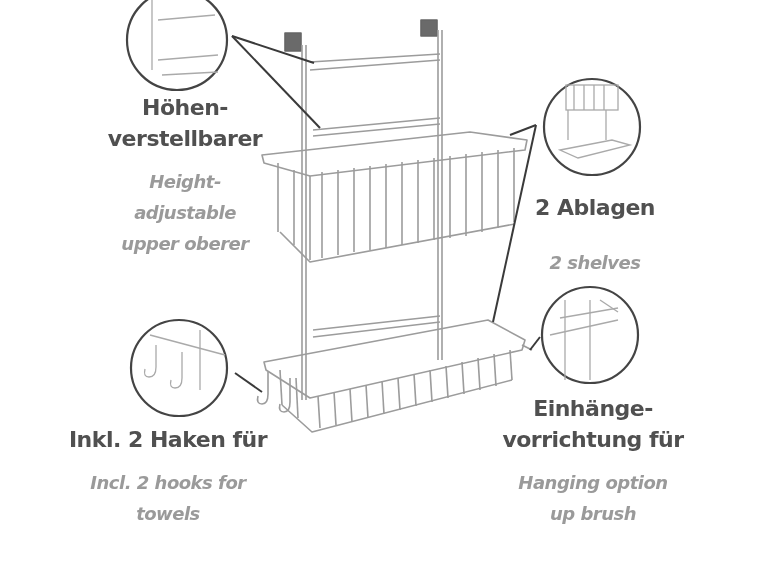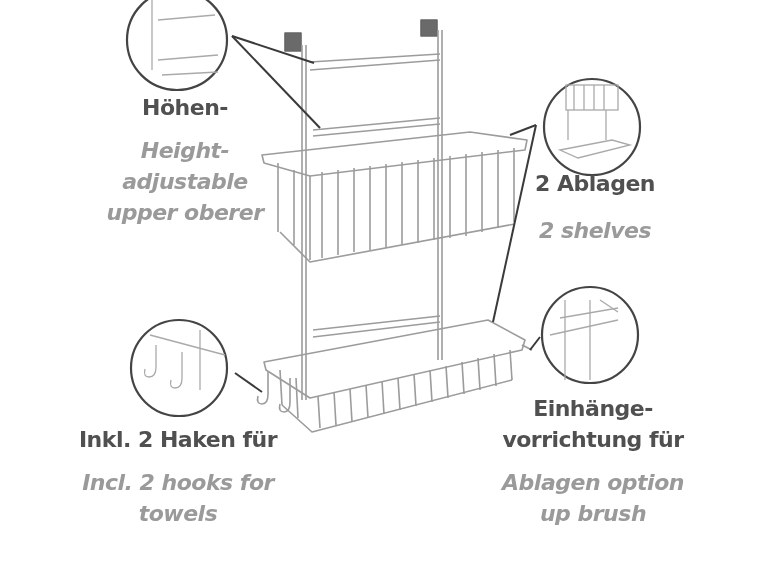--- a/index.html
+++ b/index.html
@@ -1,20 +1,20 @@
 <!DOCTYPE html>
 <html><head>
 <meta charset="utf-8">
 <style>
   html,body{margin:0;padding:0;background:#fff;}
   body{width:770px;height:578px;overflow:hidden;position:relative;font-family:"DejaVu Sans",sans-serif;}
   .stage{position:absolute;left:0;top:0;width:770px;height:578px;}
   .label{position:absolute;text-align:center;line-height:31px;}
   .de{color:#505050;font-weight:bold;font-size:22px;letter-spacing:-0.5px;}
-  .en{color:#9a9a9a;font-style:italic;font-weight:bold;font-size:22px;letter-spacing:-0.5px;}
+  .en{color:#9a9a9a;font-style:italic;font-weight:bold;font-size:18px;letter-spacing:-0.5px;}
   .line{display:block;white-space:nowrap;}
   svg{position:absolute;left:0;top:0;}
 </style>
 </head>
 <body>
 
 <div class="stage">
 
   <svg width="770" height="578" viewBox="0 0 770 578">
     <g fill="none" stroke="#9c9c9c" stroke-width="1.6" stroke-linejoin="round">
@@ -125,51 +125,52 @@
       <line x1="536" y1="125" x2="510" y2="135"></line>
       <line x1="536" y1="125" x2="493" y2="322"></line>
       <line x1="235" y1="373" x2="262" y2="392"></line>
       <line x1="540" y1="337" x2="530" y2="350"></line>
     </g>
   </svg>
 
   <div class="label" style="left:95px;top:92px;width:180px;">
     <div class="de">
       <span class="line">Höhen-</span>
+      <span class="line">verstellbarer</span>
     </div>
     <div class="en" style="margin-top:12px;">
       <span class="line">Height-</span>
       <span class="line">adjustable</span>
       <span class="line">upper oberer</span>
     </div>
   </div>
 
-  <div class="label" style="left:505px;top:168px;width:180px;">
+  <div class="label" style="left:505px;top:192px;width:180px;">
     <div class="de">
       <span class="line">2 Ablagen</span>
     </div>
-    <div class="en" style="margin-top:16px;">
+    <div class="en" style="margin-top:24px;">
       <span class="line">2 shelves</span>
     </div>
   </div>
 
-  <div class="label" style="left:68px;top:424px;width:220px;">
+  <div class="label" style="left:58px;top:424px;width:220px;">
     <div class="de">
       <span class="line">Inkl. 2 Haken für</span>
     </div>
     <div class="en" style="margin-top:12px;">
       <span class="line">Incl. 2 hooks for</span>
       <span class="line">towels</span>
     </div>
   </div>
 
   <div class="label" style="left:488px;top:393px;width:210px;">
     <div class="de">
       <span class="line">Einhänge-</span>
       <span class="line">vorrichtung für</span>
     </div>
     <div class="en" style="margin-top:12px;">
-      <span class="line">Ablagen option</span>
+      <span class="line">Hanging option</span>
       <span class="line">up brush</span>
     </div>
   </div>
 
 </div>
 
 </body></html>

